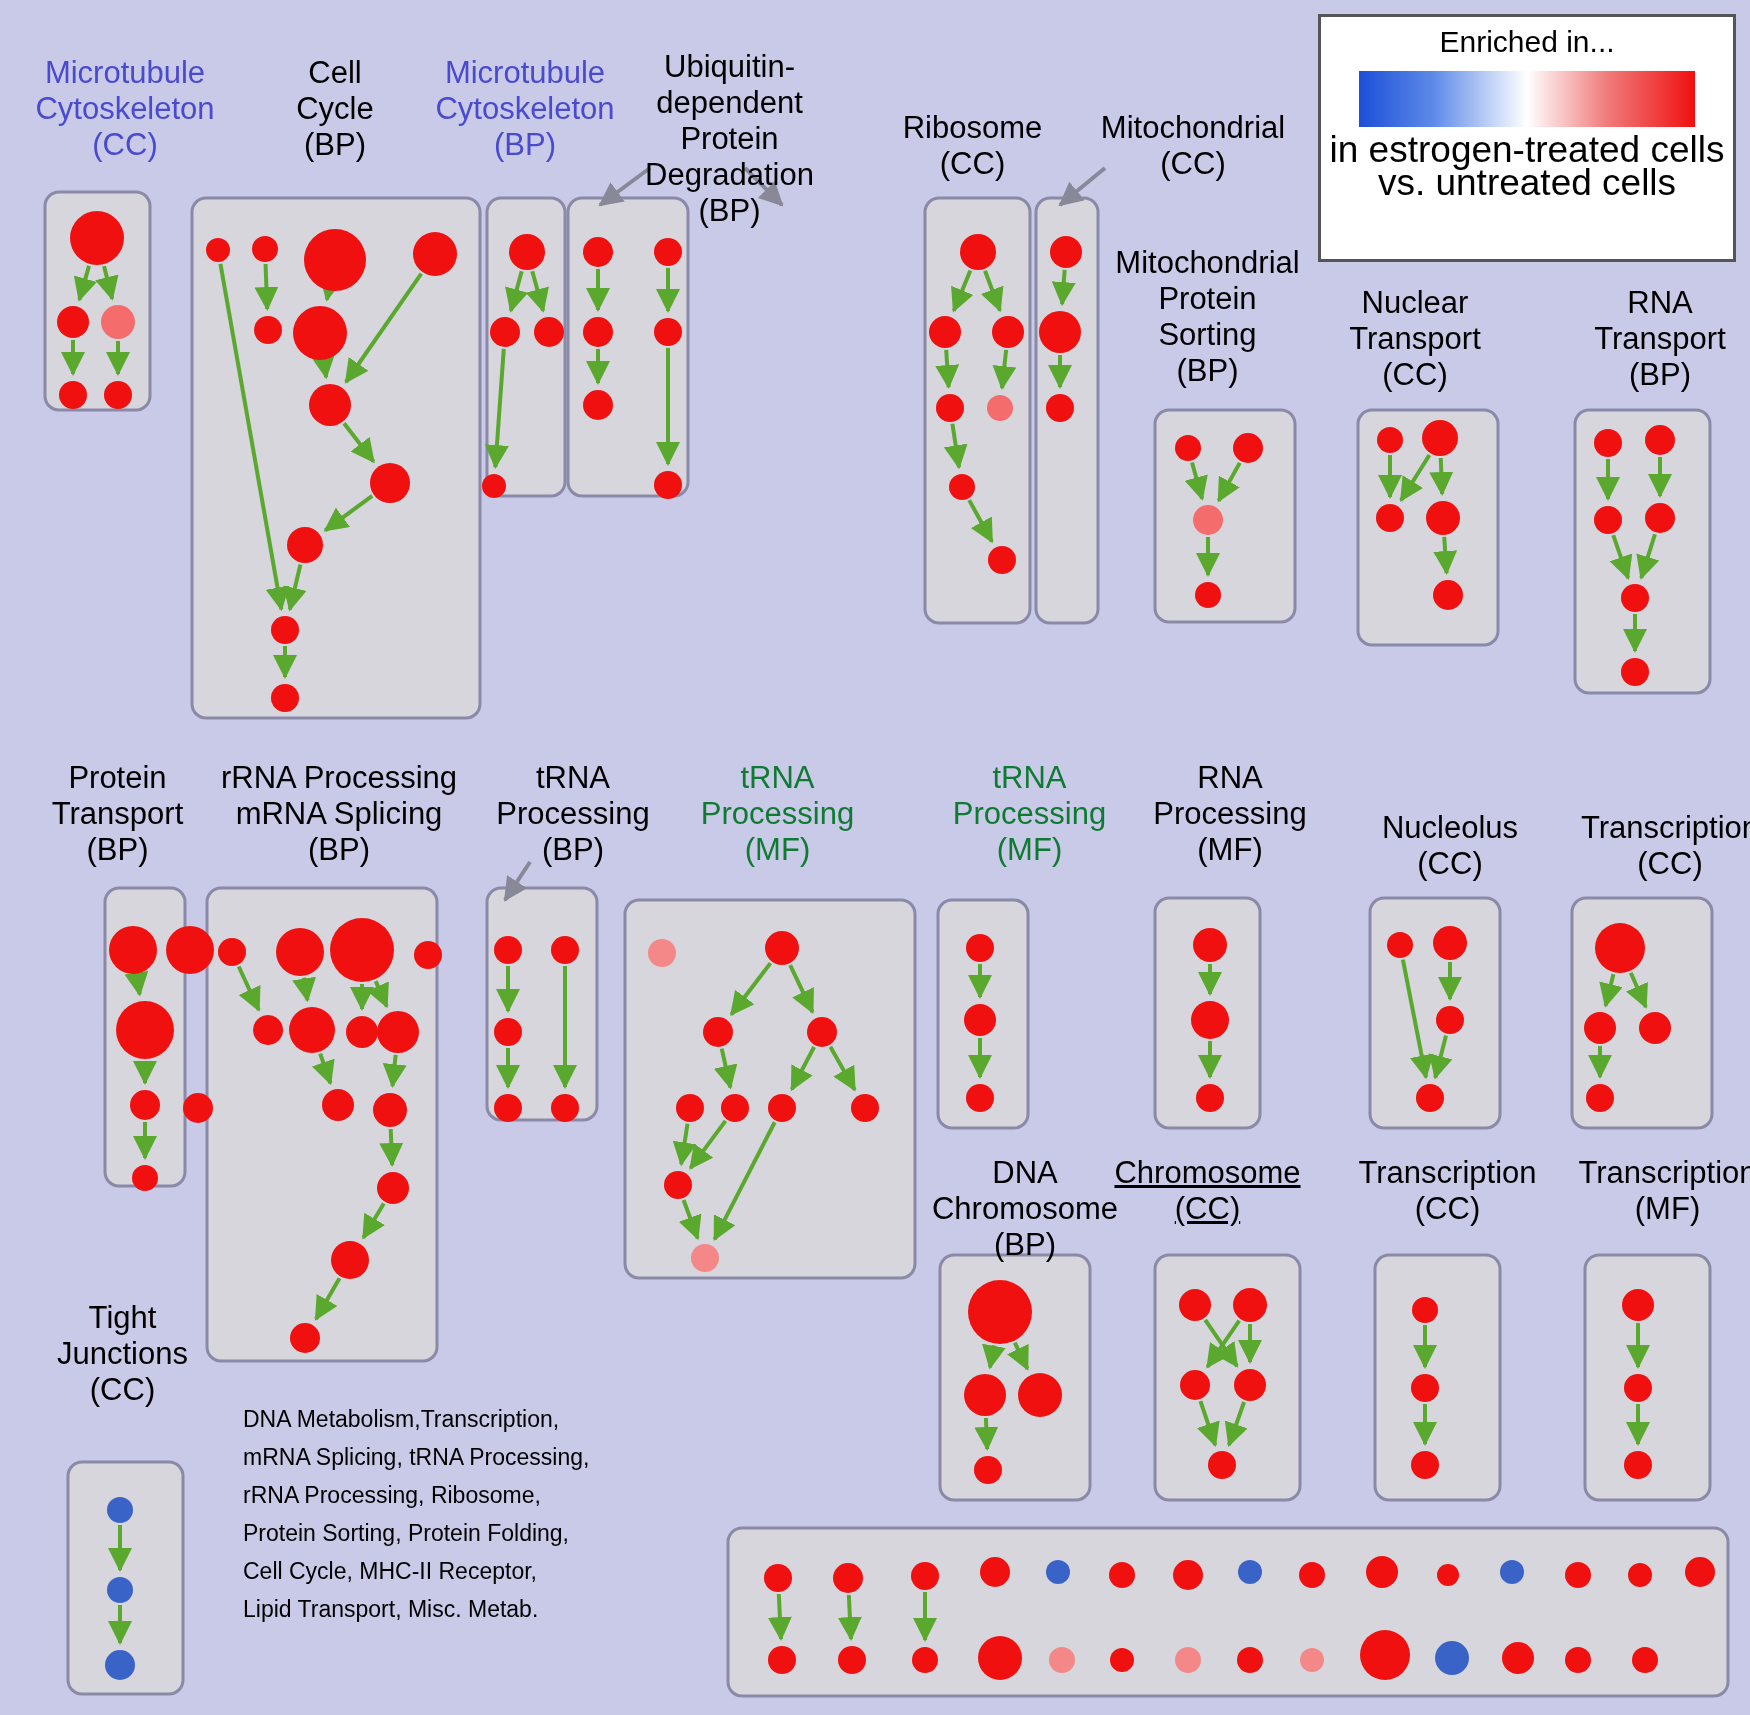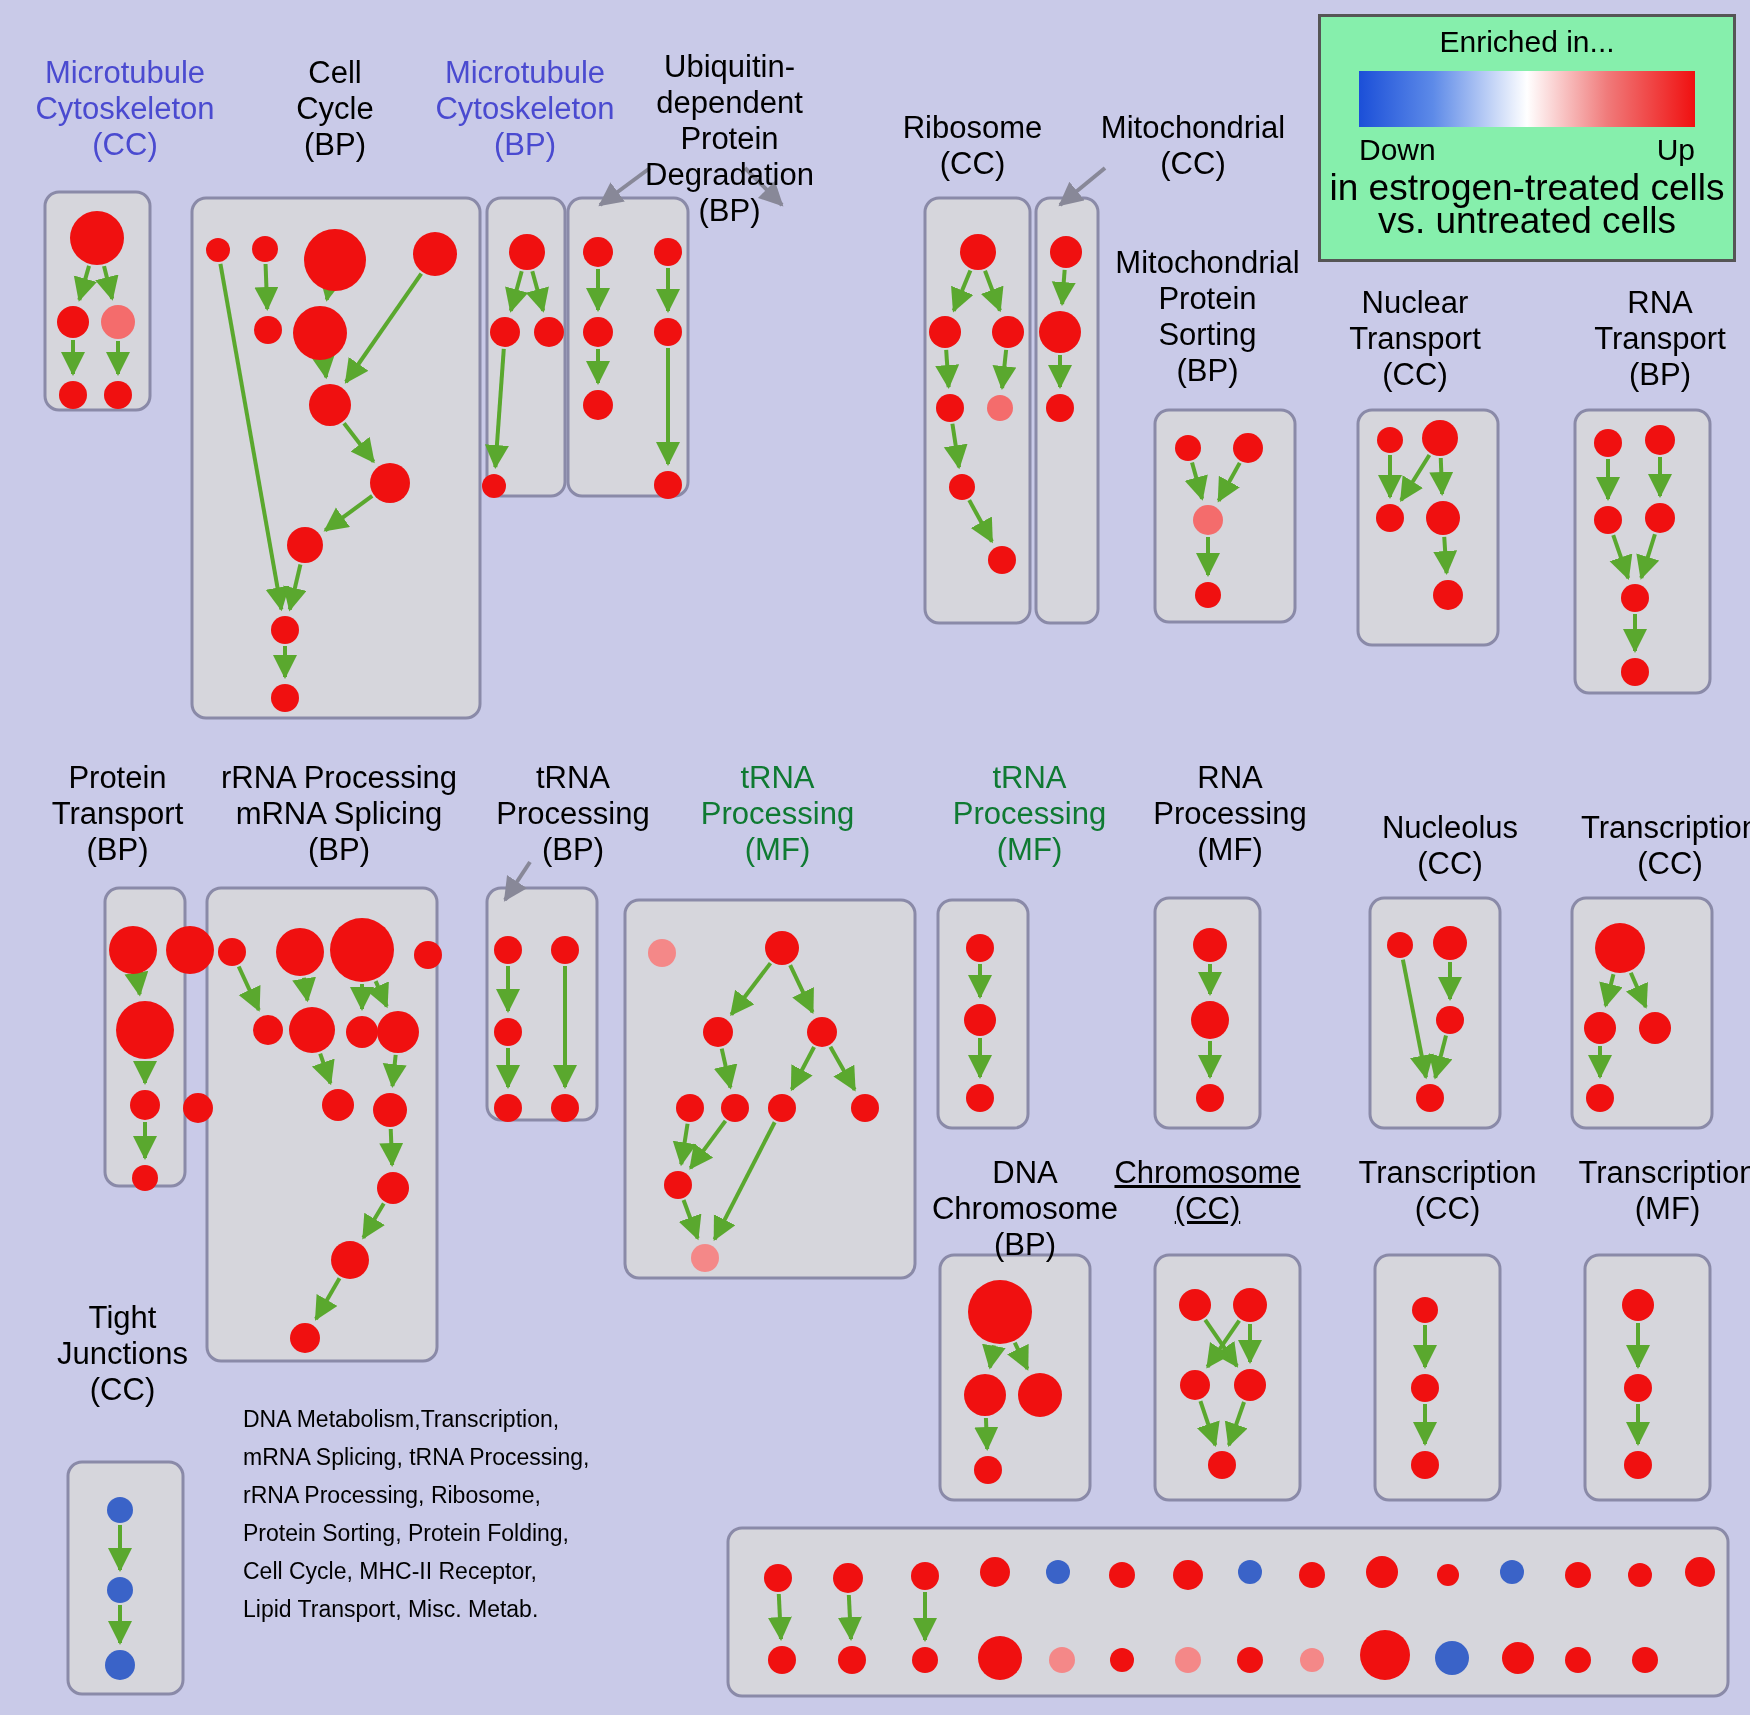--- a/index.html
+++ b/index.html
@@ -27,21 +27,21 @@
     font-size: 31px;
     line-height: 36px;
     white-space: pre-line;
     font-family: "Liberation Sans", sans-serif;
   }
   .label.blue { color: #4a4ad0; }
   .label.green { color: #0f7a32; }
   .legend-box {
     position: absolute;
     border: 3px solid #555;
-    background: #86efac;
+    background: #ffffff;
     box-sizing: border-box;
   }
   .legend-title {
     text-align: center;
     font-size: 30px;
     color: #000;
     margin-top: 8px;
   }
   .legend-gradient {
     height: 56px;
@@ -458,20 +458,16 @@
 (CC)</div>
     <div class="multi-text" style="left: 243px; top: 1400px; width: 520px;">DNA Metabolism,Transcription,
 mRNA Splicing, tRNA Processing,
 rRNA Processing, Ribosome,
 Protein Sorting, Protein Folding,
 Cell Cycle, MHC-II Receptor,
 Lipid Transport, Misc. Metab.</div>
     <div class="legend-box" style="left: 1318px; top: 14px; width: 418px; height: 248px;">
       <div class="legend-title">Enriched in...</div>
       <div class="legend-gradient"></div>
-      <div class="legend-ends">
-        <span>Down</span>
-        <span>Up</span>
-      </div>
       <div class="legend-sub">in estrogen-treated cells
 vs. untreated cells</div>
     </div>
   </div>
 
 </body></html>

